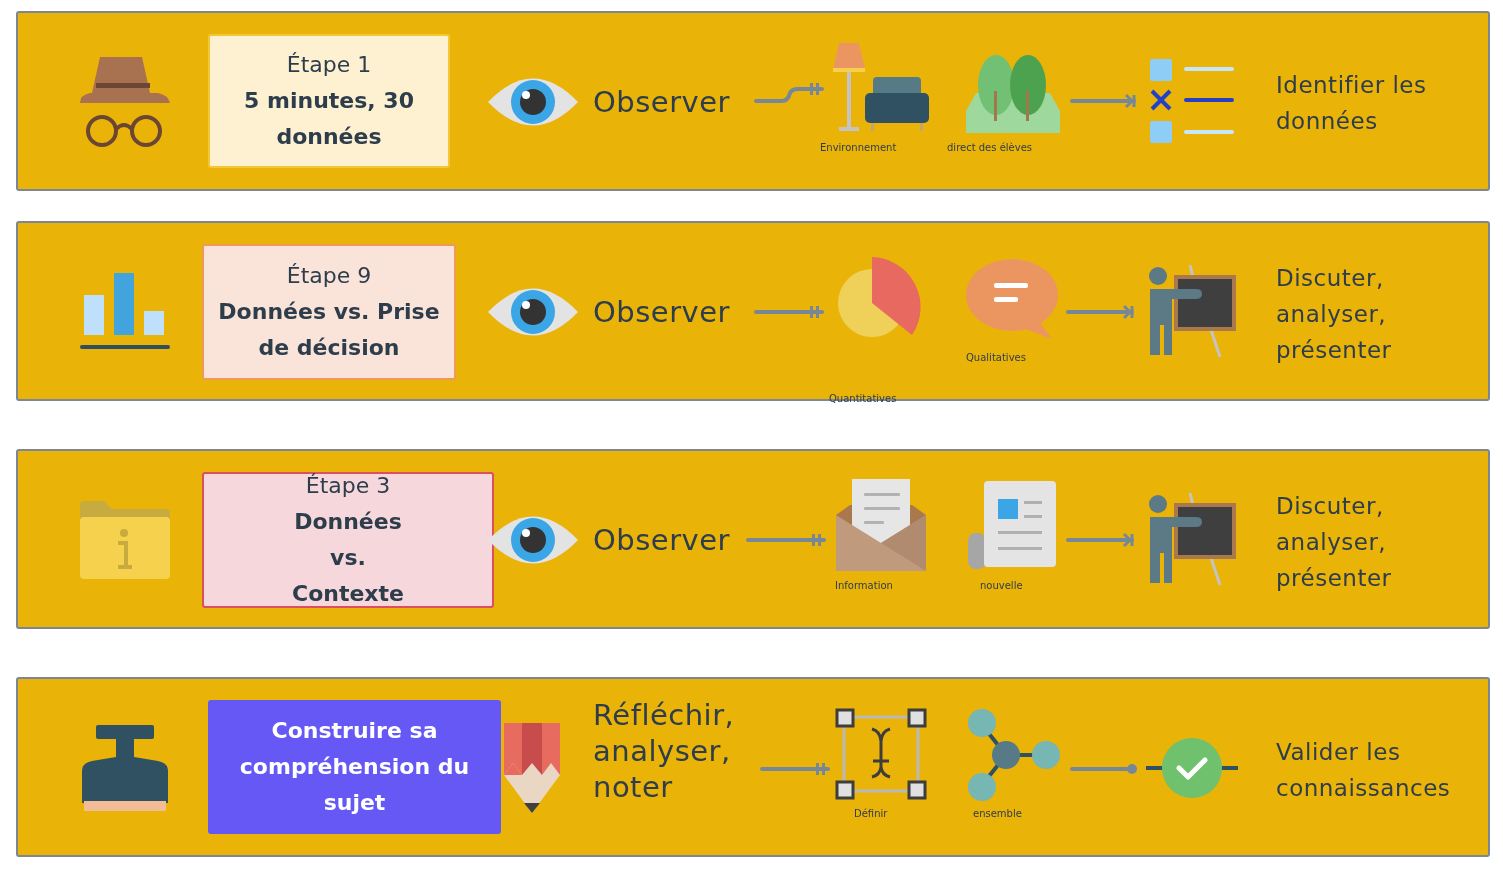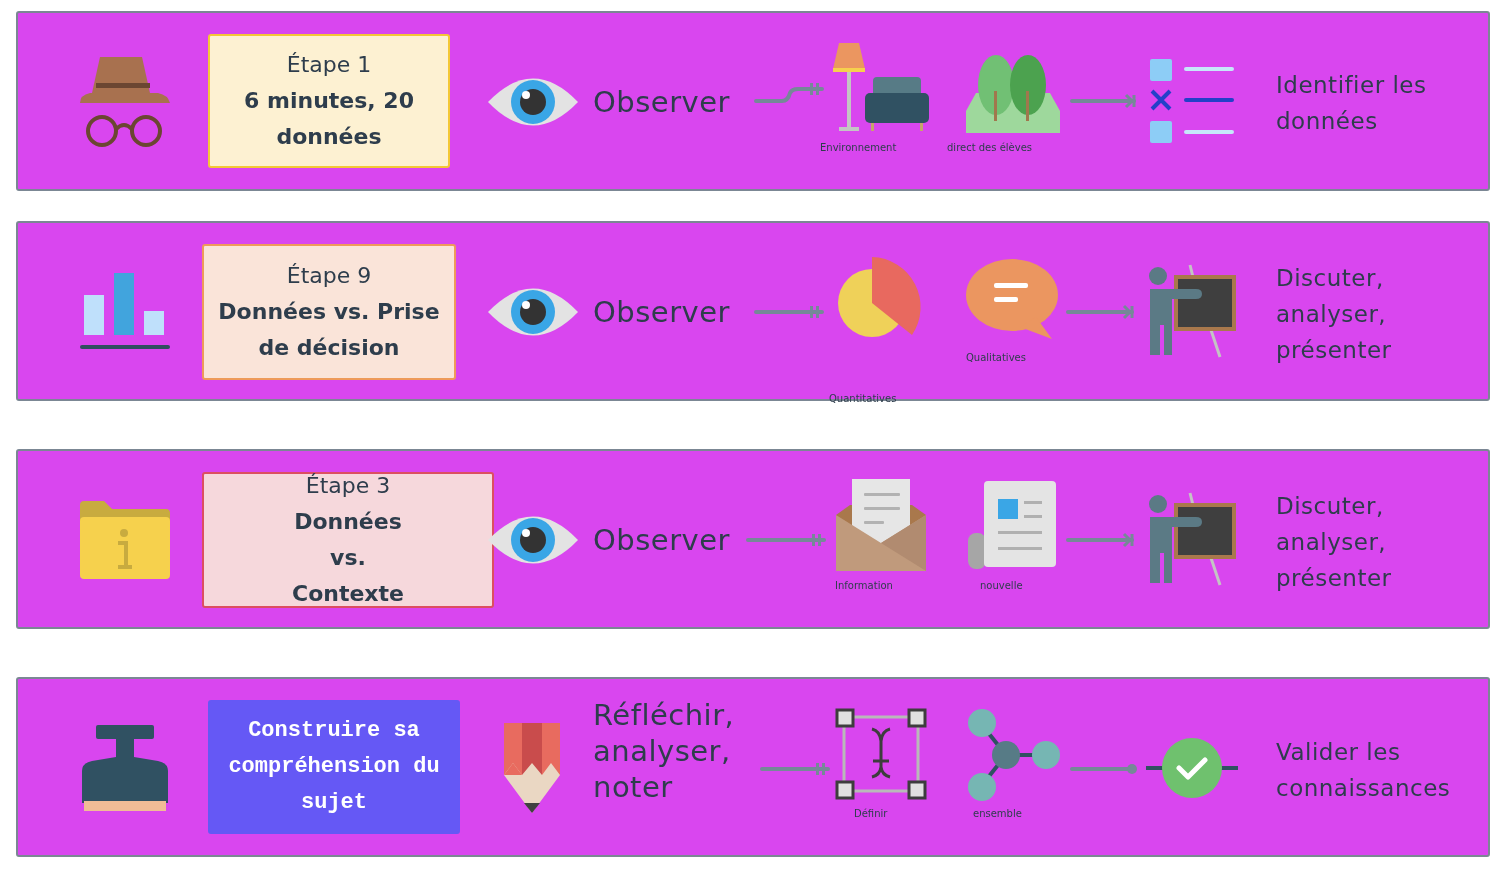--- a/index.html
+++ b/index.html
@@ -1,17 +1,17 @@
 <!DOCTYPE html>
 <html><head>
 <meta charset="utf-8">
 <style>
   html,body{margin:0;padding:0;background:#ffffff;}
   body{width:1503px;height:872px;position:relative;overflow:hidden;font-family:"DejaVu Sans","Liberation Sans",sans-serif;color:#2e3d4c;}
-  .row{position:absolute;left:16px;width:1474px;border:2px solid #7b8794;border-radius:3px;background:#d946ef;box-sizing:border-box;}
+  .row{position:absolute;left:16px;width:1474px;border:2px solid #7b8794;border-radius:3px;background:#eab308;box-sizing:border-box;}
   .r1{top:11px;height:180px;}
   .r2{top:221px;height:180px;}
   .r3{top:449px;height:180px;}
   .r4{top:677px;height:180px;}
   .stepbox{position:absolute;box-sizing:border-box;border:2px solid;border-radius:3px;display:flex;flex-direction:column;align-items:center;justify-content:center;text-align:center;font-size:22px;line-height:36px;color:#2e3d4c;}
   .stepbox .t{font-weight:normal;}
   .stepbox .b{font-weight:bold;}
   .action{position:absolute;font-size:29px;line-height:36px;color:#2e3d4c;letter-spacing:0.5px;}
   .result{position:absolute;font-size:23px;line-height:36px;color:#2e3d4c;letter-spacing:0.5px;}
   .cap{position:absolute;font-size:10px;color:#2e3d4c;white-space:nowrap;text-align:left;}
@@ -25,21 +25,21 @@
   <svg style="left:60px;top:40px;" width="94" height="96" viewBox="0 0 94 96">
     <path d="M22 4 h42 l8 36 h-58 z" fill="#a8714f"></path>
     <rect x="18" y="30" width="54" height="5" fill="#6b4632"></rect>
     <path d="M2 50 Q2 42 12 40 H80 Q90 42 92 50 Z" fill="#a8714f"></path>
     <circle cx="24" cy="78" r="14" fill="none" stroke="#6b4632" stroke-width="4"></circle>
     <circle cx="68" cy="78" r="14" fill="none" stroke="#6b4632" stroke-width="4"></circle>
     <path d="M38 76 Q46 68 54 76" fill="none" stroke="#6b4632" stroke-width="4"></path>
   </svg>
   <div class="stepbox" style="left:190px;top:21px;width:242px;height:134px;background:#fdf1d2;border-color:#f3c736;">
     <span class="t">Étape 1</span>
-    <span class="b" style="width:200px;">6 minutes, 20 données</span>
+    <span class="b" style="width:200px;">5 minutes, 30 données</span>
   </div>
   <svg style="left:468px;top:56px;" width="94" height="66" viewBox="0 0 94 66">
     <path d="M2 33 Q47 -14 92 33 Q47 80 2 33 Z" fill="#e3e3e3"></path>
     <circle cx="47" cy="33" r="22" fill="#3aa6e6"></circle>
     <circle cx="47" cy="33" r="13" fill="#333"></circle>
     <circle cx="40" cy="26" r="4" fill="#fff"></circle>
   </svg>
   <div class="action" style="left:575px;top:71px;">Observer</div>
 
   <svg style="left:738px;top:70px;" width="70" height="24" viewBox="0 0 70 24">
@@ -190,21 +190,21 @@
   <div class="result" style="left:1258px;top:37px;width:140px;">Discuter, analyser, présenter</div>
 </div>
 
 <div class="row r4">
   <svg style="left:62px;top:44px;" width="90" height="90" viewBox="0 0 90 90">
     <rect x="16" y="2" width="58" height="14" rx="2" fill="#305162"></rect>
     <rect x="36" y="14" width="18" height="24" fill="#305162"></rect>
     <path d="M2 48 Q2 40 12 38 L36 34 H54 L78 38 Q88 40 88 48 V80 H2 Z" fill="#305162"></path>
     <rect x="4" y="78" width="82" height="10" fill="#f1bc96"></rect>
   </svg>
-  <div class="stepbox" style="left:190px;top:21px;width:252px;height:134px;background:#6558f5;border-color:#6558f5;color:#fff;font-family:Liberation Mono, monospace;">
+  <div class="stepbox" style="left:190px;top:21px;width:293px;height:134px;background:#6558f5;border-color:#6558f5;color:#fff;">
     <span class="b" style="width:230px;color:#ffffff;">Construire sa compréhension du sujet</span>
   </div>
   <svg style="left:484px;top:42px;" width="60" height="94" viewBox="0 0 60 94">
     <rect x="2" y="2" width="56" height="52" fill="#e86b5f"></rect>
     <rect x="20" y="2" width="20" height="52" fill="#c94c4c"></rect>
     <path d="M2 54 L11 42 L20 54 L30 42 L40 54 L49 42 L58 54 L30 92 Z" fill="#ead7c3"></path>
     <path d="M2 54 L11 42 L20 54 L20 54 Z" fill="#e86b5f"></path>
     <path d="M22 82 L38 82 L30 92 Z" fill="#404040"></path>
   </svg>
   <div class="action" style="left:575px;top:18px;width:130px;">Réfléchir, analyser, noter</div>

